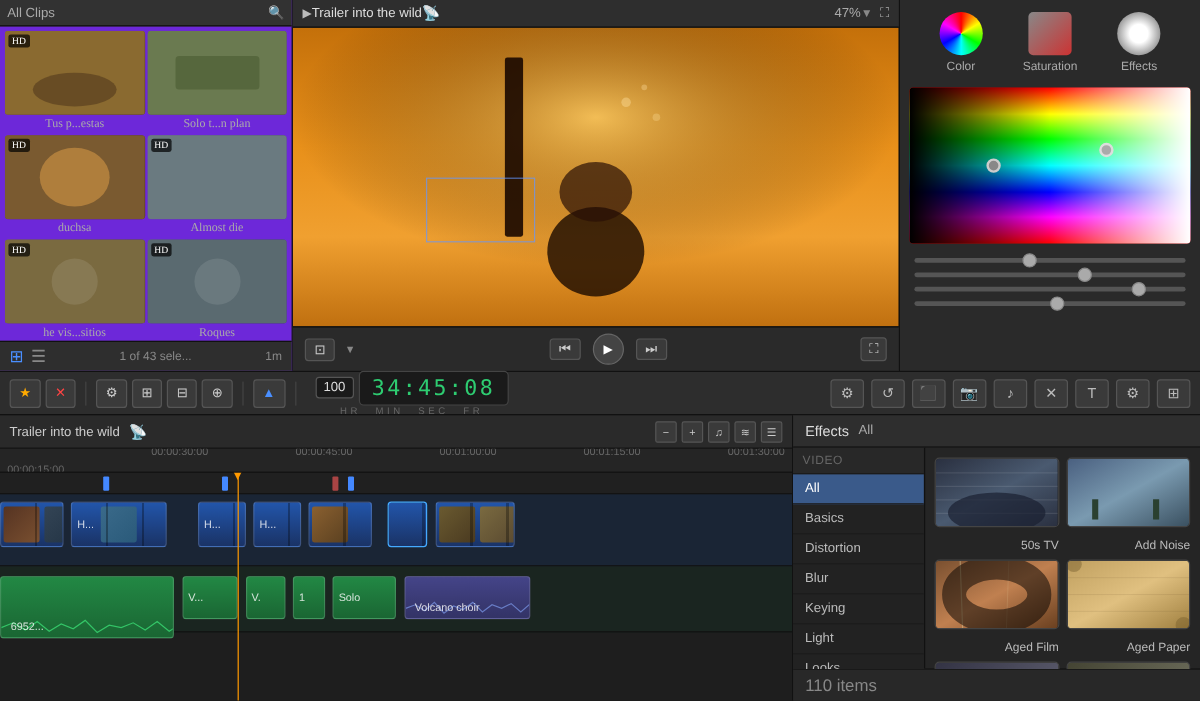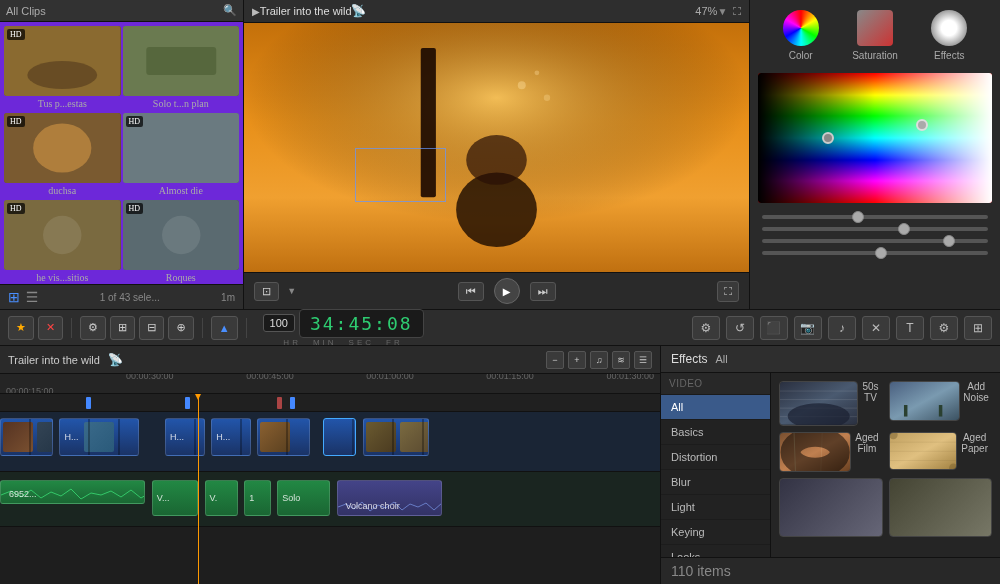--- a/index.html
+++ b/index.html
@@ -530,23 +530,23 @@
       flex: 1;
       display: grid;
       grid-template-columns: 1fr 1fr;
       gap: 6px;
       padding: 8px;
       overflow-y: auto;
       align-content: start;
     }
     .effect-item {
       display: flex;
-      flex-direction: row;
-      align-items: flex-start;
-      gap: 0;
+      flex-direction: column;
+      align-items: flex-end;
+      gap: 10px;
       cursor: pointer;
     }
     .effect-thumb {
       width: 100%;
       aspect-ratio: 16/9;
       border-radius: 4px;
       border: 1px solid #444;
       overflow: hidden;
       position: relative;
     }
@@ -934,21 +934,21 @@
         </div>
         <div class="clip-block clip-video" style="left:55%; width:10%;">
           <div class="filmstrip"></div>
           <div class="clip-mini-thumb" style="background:linear-gradient(135deg,#6a5a30,#4a3a20);"></div>
           <div class="clip-mini-thumb" style="background:linear-gradient(135deg,#7a6a40,#5a4a30);"></div>
         </div>
       </div>
 
       <div class="timeline-track track-row-audio" style="height:55px; position:relative;">
 
-        <div class="clip-block clip-audio" style="left:0%; width:22%; height:24px; top:8px;">
+        <div class="clip-block clip-audio" style="left:0%; width:22%; height:52px; top:8px;">
           <svg class="waveform" viewBox="0 0 200 16" preserveAspectRatio="none">
             <polyline points="0,8 10,4 20,10 30,3 40,11 50,5 60,9 70,2 80,12 90,6 100,8 110,4 120,10 130,3 140,11 150,5 160,9 170,2 180,12 190,6 200,8" stroke="#44ff88" stroke-width="1" fill="none"></polyline>
           </svg>
           <span class="clip-block-label" style="position:absolute; bottom:4px; left:4px;">6952...</span>
         </div>
         <div class="clip-block clip-audio" style="left:23%; width:7%; height:36px; top:8px;">
           <span class="clip-block-label">V...</span>
         </div>
         <div class="clip-block clip-audio" style="left:31%; width:5%; height:36px; top:8px;">
           <span class="clip-block-label">V.</span>
@@ -975,22 +975,22 @@
       <span class="effects-all-btn">All</span>
     </div>
     <div class="effects-body">
 
       <div class="effects-sidebar">
         <div class="effects-category-header">VIDEO</div>
         <div class="effects-category-item active">All</div>
         <div class="effects-category-item">Basics</div>
         <div class="effects-category-item">Distortion</div>
         <div class="effects-category-item">Blur</div>
+        <div class="effects-category-item">Keying</div>
         <div class="effects-category-item">Light</div>
-        <div class="effects-category-item">Keying</div>
         <div class="effects-category-item">Looks</div>
       </div>
 
       <div class="effects-grid">
 
         <div class="effect-item">
           <div class="effect-thumb">
             <svg width="100%" height="100%" xmlns="http://www.w3.org/2000/svg">
               <defs>
                 <linearGradient id="tvGrad" x1="0" y1="0" x2="1" y2="1">

